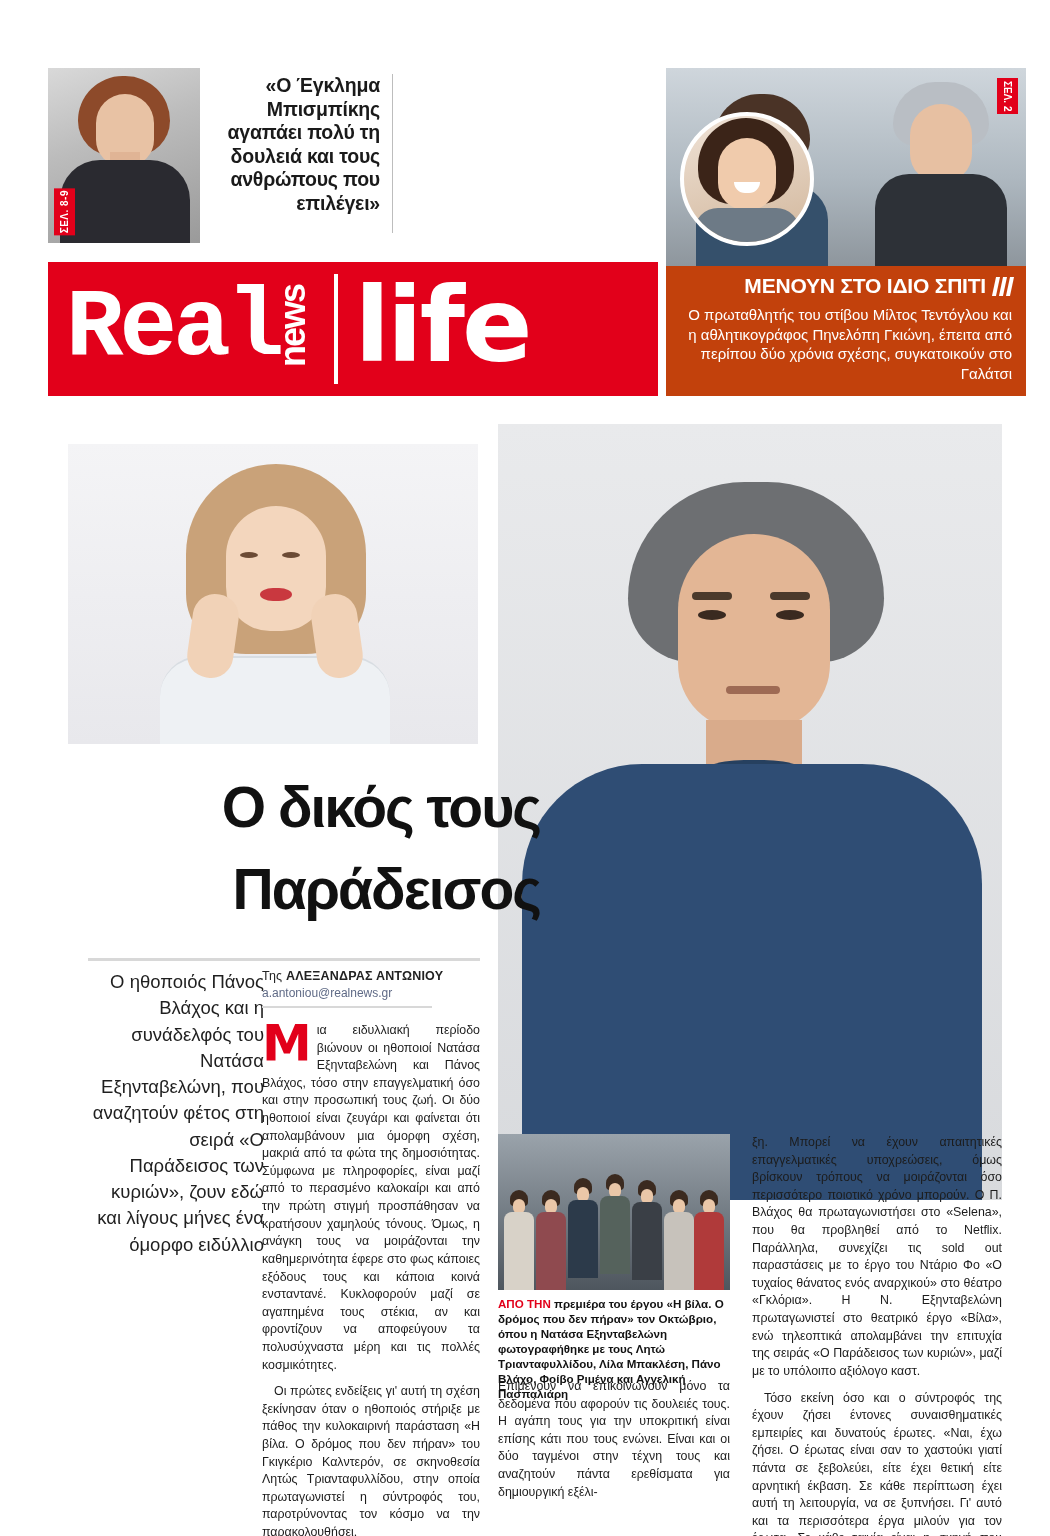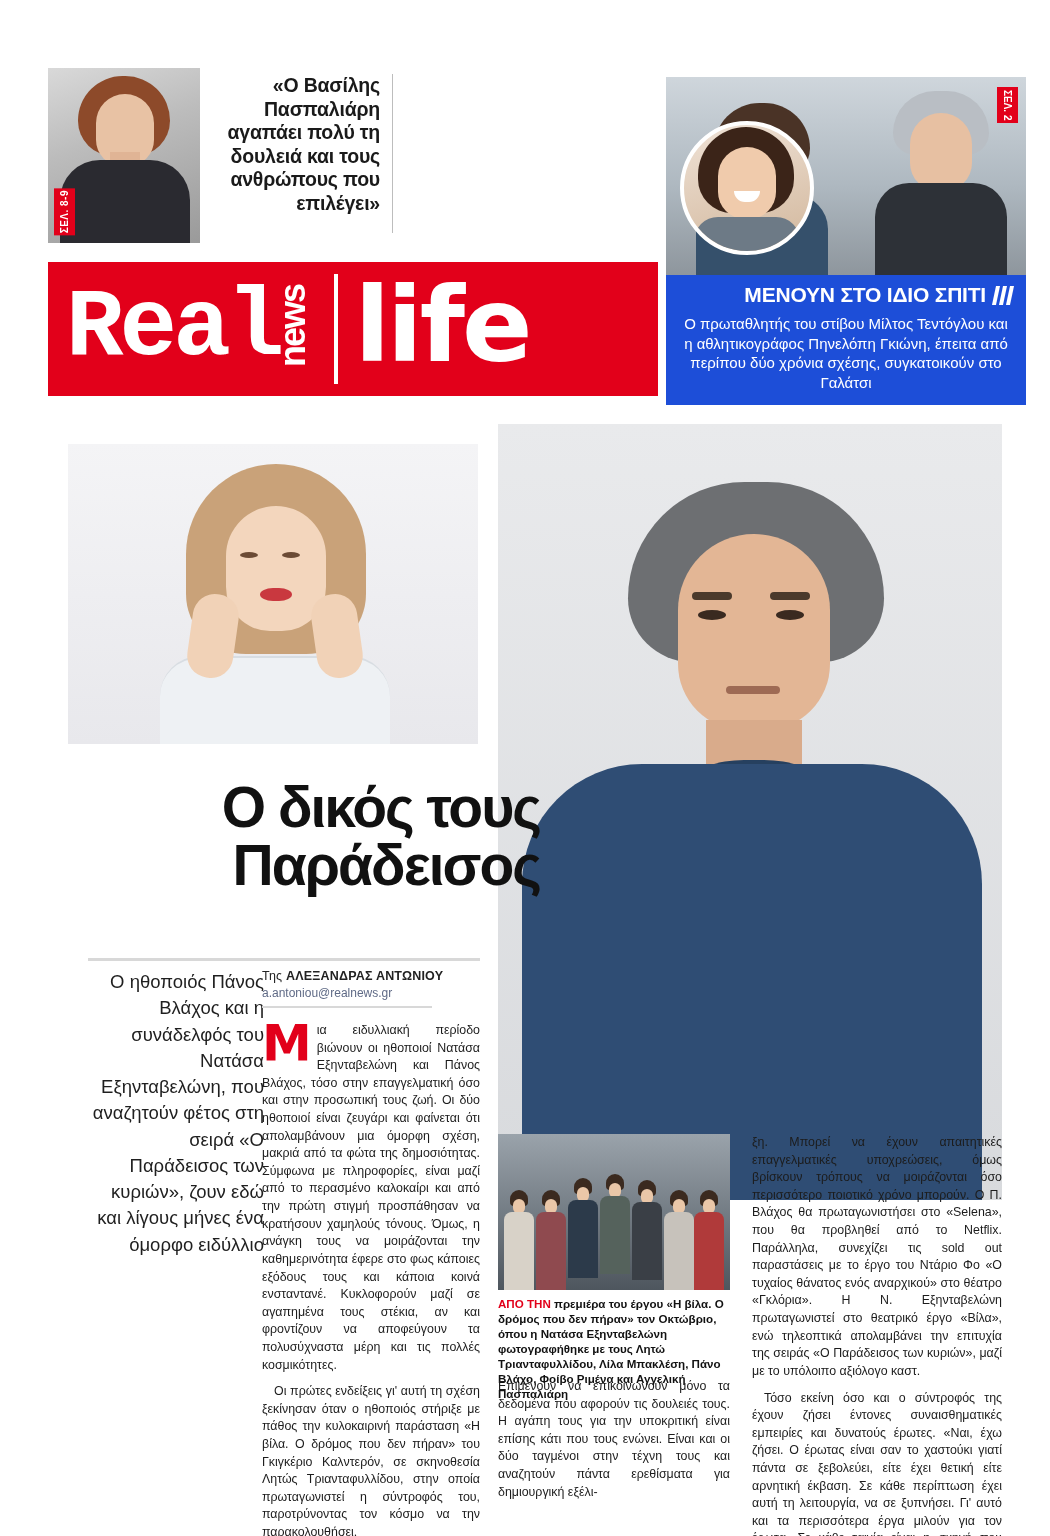--- a/index.html
+++ b/index.html
@@ -150,23 +150,22 @@
     text-align: right;
   }
 
   
   .tr-panel {
     position: absolute;
     left: 666px;
     top: 68px;
     width: 360px;
     height: 328px;
-    background: #1d4ed8;
-    overflow: hidden;
-    margin-top: 9px;
+    background: #c2410c;
+    overflow: hidden;
   }
   .tr-photo {
     position: absolute;
     inset: 0 0 130px 0;
     background: linear-gradient(180deg,#cfd6dc 0%,#aeb8c0 55%,#8e969d 100%);
     overflow: hidden;
   }
   .tr-photo .p-left {
     position: absolute;
     left: 26px; top: 26px;
@@ -257,21 +256,21 @@
   .tr-bars i {
     display: block;
     width: 4px; height: 19px;
     background: #fff;
     transform: skewX(-12deg);
   }
   .tr-body {
     margin-top: 7px;
     font-size: 15px;
     line-height: 1.3;
-    text-align: center;
+    text-align: right;
   }
 
   
   .img-woman {
     position: absolute;
     left: 68px;
     top: 444px;
     width: 410px;
     height: 300px;
     background: linear-gradient(180deg,#f4f4f6 0%,#e8e8ec 100%);
@@ -360,21 +359,21 @@
     left: 70px;
     top: 778px;
     width: 470px;
     font-size: 57px;
     font-weight: bold;
     line-height: 1.02;
     letter-spacing: -2px;
     color: #111;
     text-align: right;
   }
-  .headline .l2 { display: block; }
+  .headline .l2 { display: block; margin-top: 24px; }
 
   
   .standfirst {
     position: absolute;
     left: 88px;
     top: 958px;
     width: 176px;
     text-align: right;
     font-size: 18.5px;
     line-height: 1.42;
@@ -477,21 +476,21 @@
 <div class="page">
 
   <div class="top-strip">
     <div class="top-photo">
       <div class="hair"></div>
       <div class="face"></div>
       <div class="neck"></div>
       <div class="body"></div>
       <div class="sel-badge">ΣΕΛ. 8-9</div>
     </div>
-    <div class="top-quote">«Ο Βασίλης Πασπαλιάρη αγαπάει πολύ τη δουλειά και τους ανθρώπους που επιλέγει»</div>
+    <div class="top-quote">«Ο Έγκλημα Μπισμπίκης αγαπάει πολύ τη δουλειά και τους ανθρώπους που επιλέγει»</div>
     <div class="top-divider"></div>
   </div>
 
   <div class="masthead">
     <div class="mh-real">Real</div>
     <div class="mh-news">news</div>
     <div class="mh-sep"></div>
     <div class="mh-life">life</div>
   </div>
 

